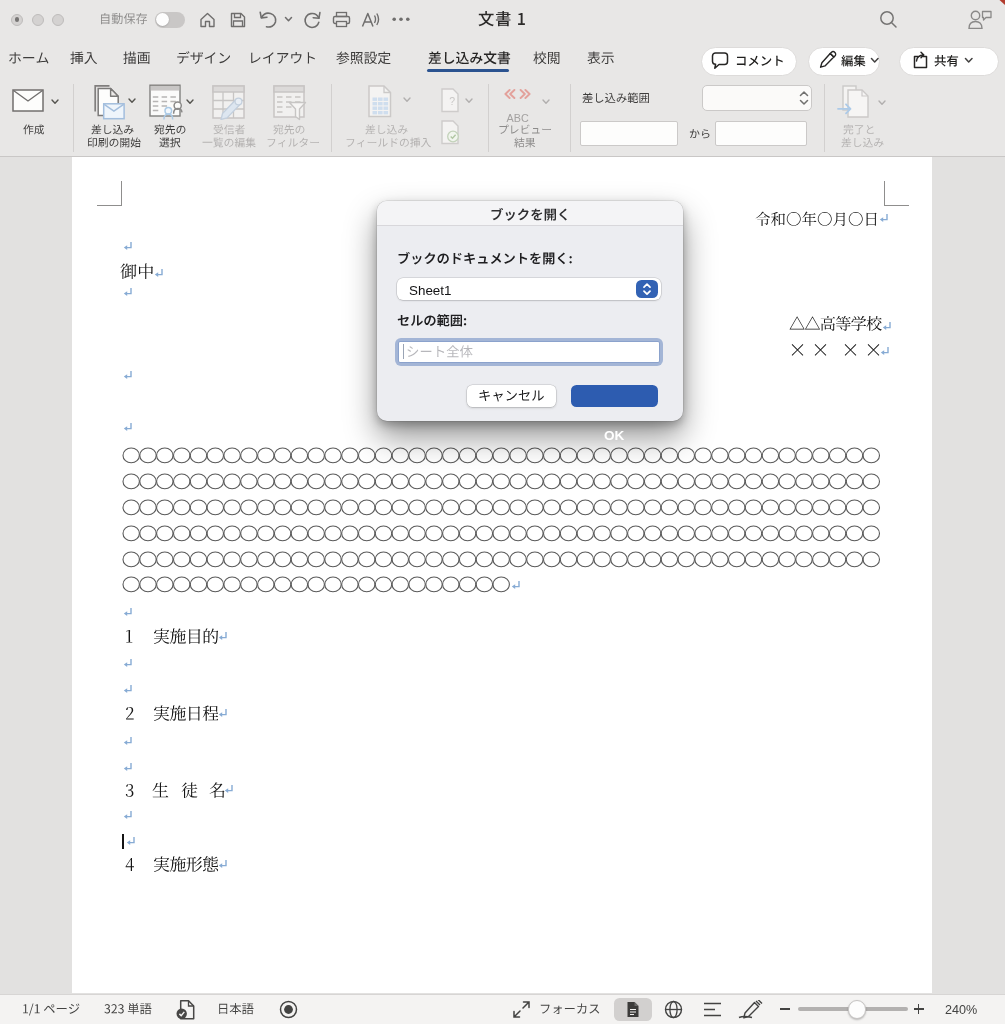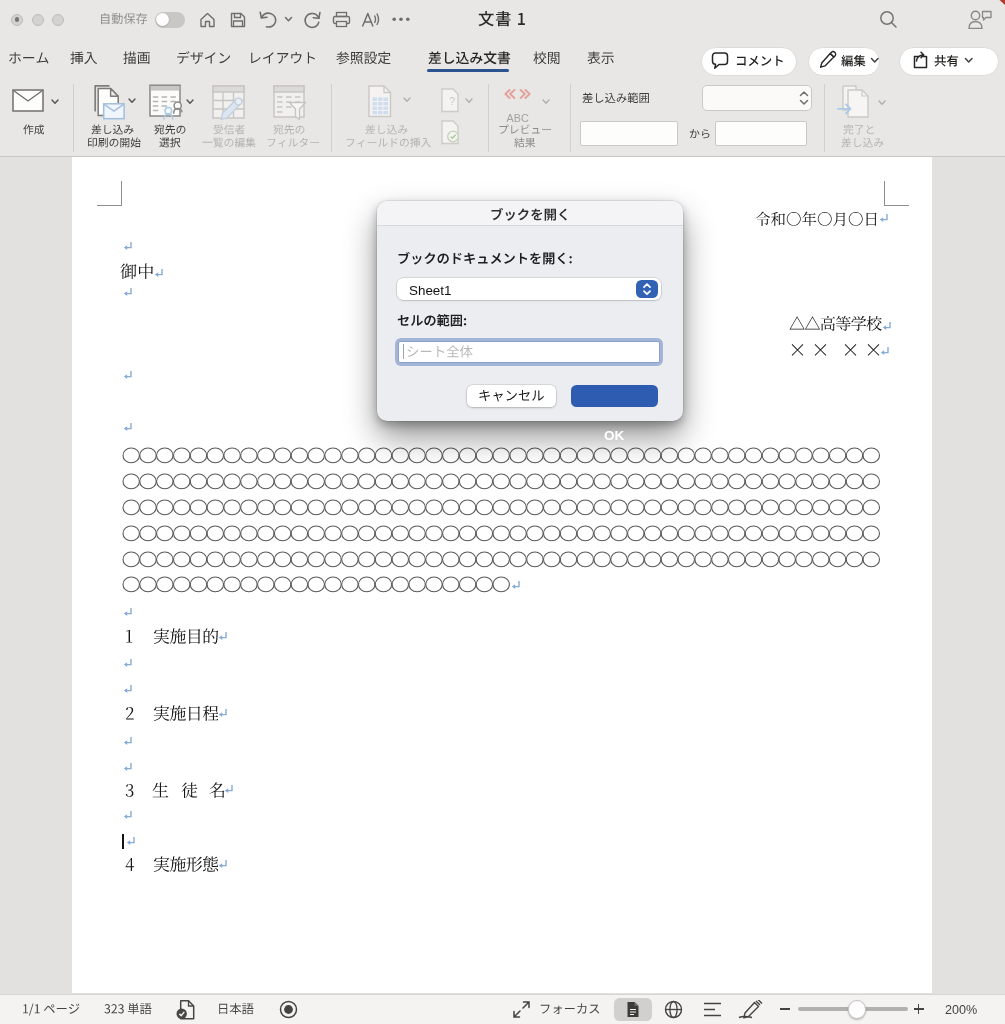--- a/index.html
+++ b/index.html
@@ -1022,13 +1022,13 @@
         <path d="M1 17.5 C6 15.5,10 16.5,14 17.5" fill="none" stroke="#434342" stroke-width="1.5"></path>
         <path d="M16.5 2.5 L20.5 6.5 L10.5 16.5 L5.8 17.8 L7 13 Z" fill="none" stroke="#434342" stroke-width="1.4" stroke-linejoin="round"></path>
         <path d="M18 1 L22 5 M20 -0.5 L24 3.5" stroke="#434342" stroke-width="1.4"></path>
       </svg>
     </div>
 <div style="position:absolute;left:780.0px;top:1008.2px;width:9.5px;height:1.7px;background:#434342"></div>
 <div style="position:absolute;left:798.0px;top:1007.3px;width:110.0px;height:3.6px;background:#b3b1b0;border-radius:2px"></div>
 <div style="position:absolute;left:847.5px;top:1000px;width:18.5px;height:18.5px;border-radius:50%;background:#fdfdfd;border:0.5px solid #c6c4c3;box-sizing:border-box;box-shadow:0 1px 2px rgba(0,0,0,.25)"></div>
 <div style="position:absolute;left:913.5px;top:1008.2px;width:10.0px;height:1.7px;background:#434342"></div>
 <div style="position:absolute;left:917.7px;top:1004.0px;width:1.7px;height:10.2px;background:#434342"></div>
-<div style="position:absolute;top:1002.8px;font:400 12.6px 'Liberation Sans', sans-serif;color:#434342;white-space:pre;left:945.0px;">200%</div>
+<div style="position:absolute;top:1002.8px;font:400 12.6px 'Liberation Sans', sans-serif;color:#434342;white-space:pre;left:945.0px;">240%</div>
 </div>
 </body></html>

